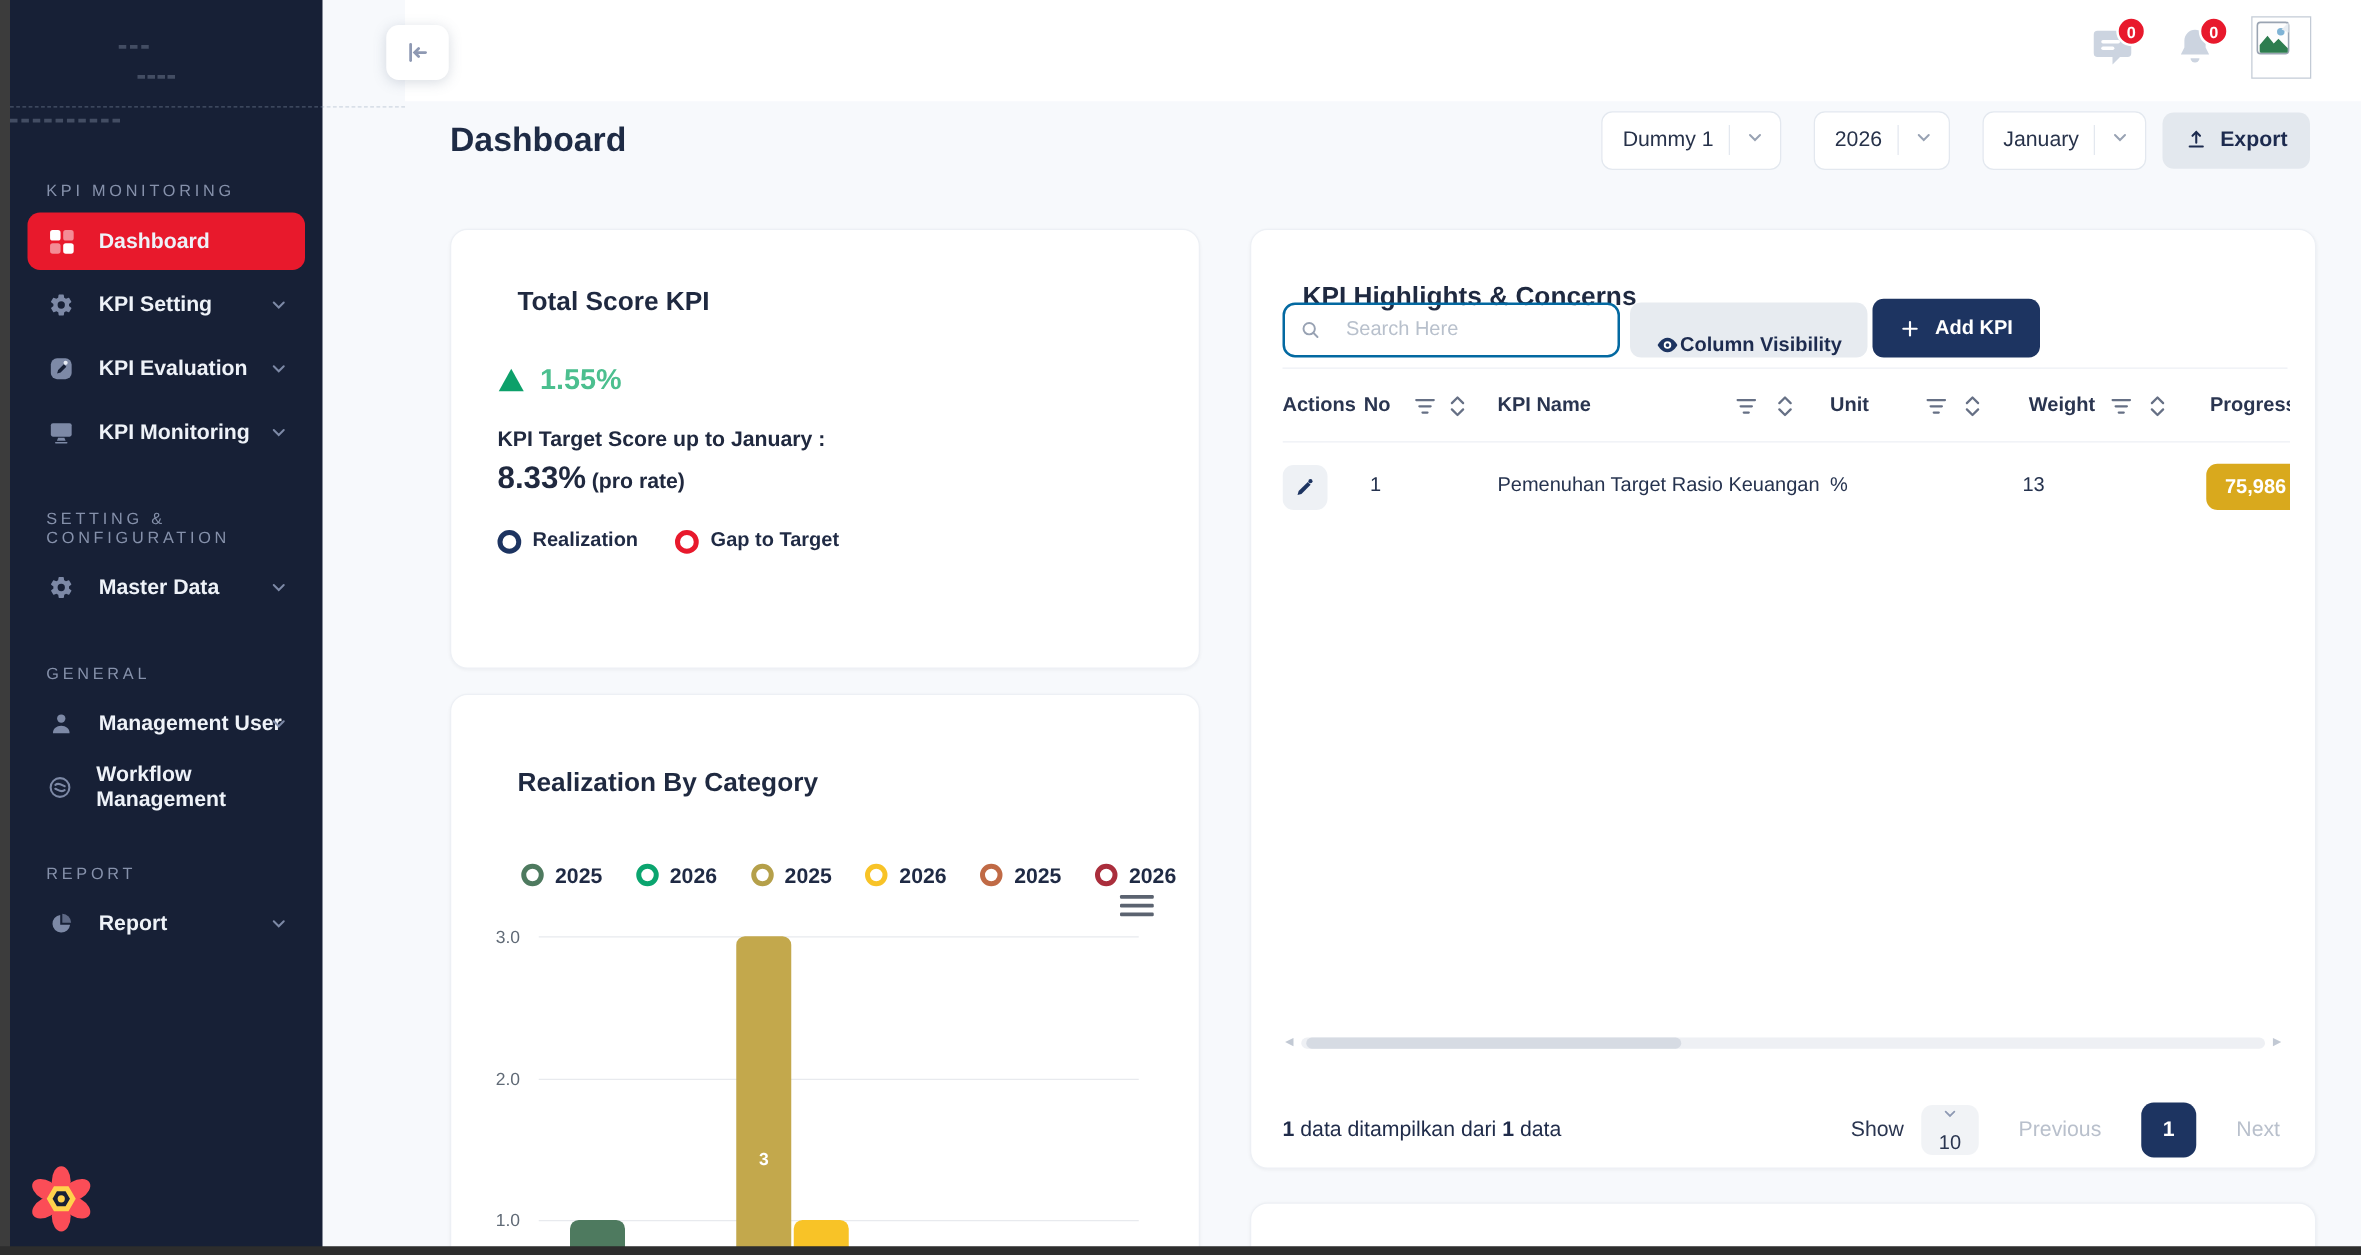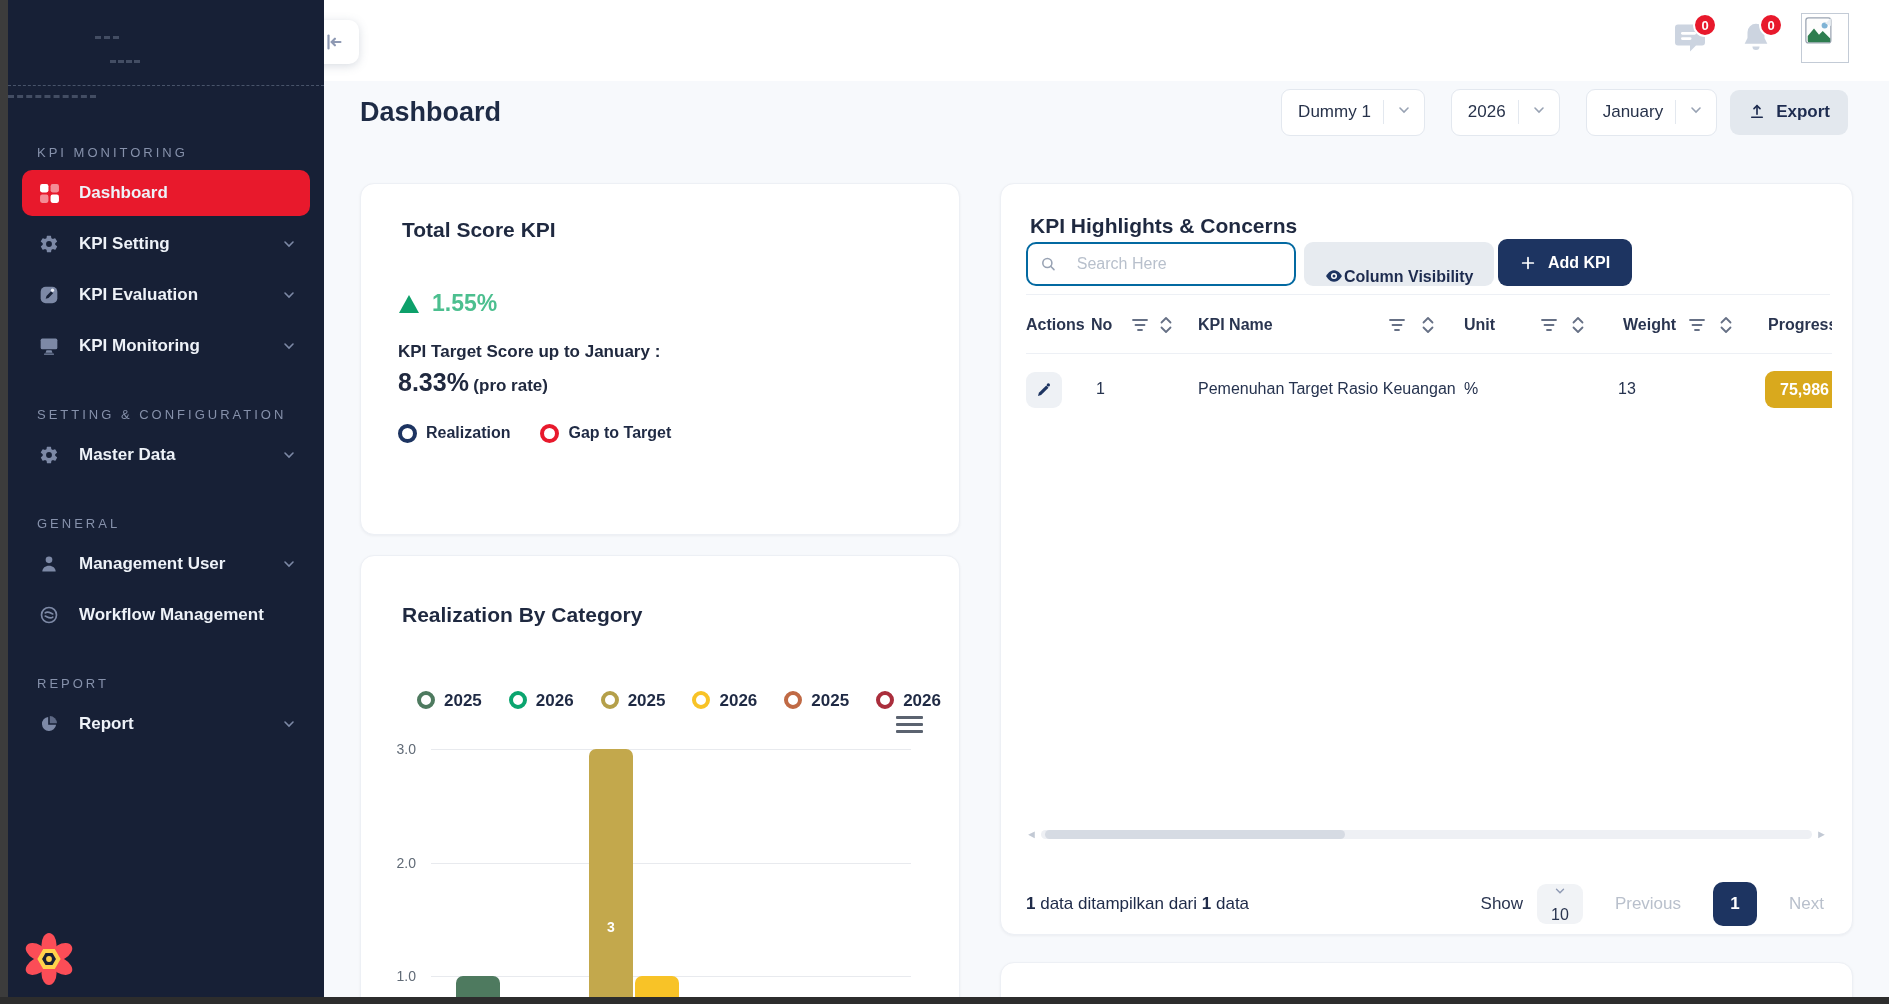--- a/index.html
+++ b/index.html
@@ -2,21 +2,21 @@
 <html><head>
 <meta charset="utf-8">
 <style>
   html,body{margin:0;padding:0;}
   body{width:1889px;height:1004px;position:relative;overflow:hidden;background:#f7f9fc;
        font-family:"Liberation Sans",sans-serif;color:#22304e;}
   .left-strip{position:absolute;left:0;top:0;width:8px;height:1004px;background:#3c3c3c;z-index:60;}
   .bottom-strip{position:absolute;left:0;bottom:0;width:1889px;height:7px;background:#2d2d2d;z-index:60;}
 
   
-  aside{position:absolute;left:8px;top:0;width:316px;height:1004px;background:#172036;z-index:40;}
+  aside{position:absolute;left:8px;top:0;width:250px;height:1004px;background:#172036;z-index:40;}
   .logo-area{position:relative;height:115px;}
   .sk{position:absolute;border-top:3px dashed rgba(148,163,184,.35);}
   .sk1{left:87px;top:36px;width:24px;}
   .sk2{left:102px;top:60px;width:30px;}
   .sk3{left:0;top:85px;width:316px;border-top:1px dashed rgba(148,163,184,.4);}
   .sk4{left:0;top:95px;width:88px;}
   .sec-label{margin:30px 0 10px 29px;font-size:13px;letter-spacing:3px;color:#8691ab;}
   .sec-label.gap{margin-top:38px;}
   .nav-item{position:relative;margin:5px 14px;height:46px;border-radius:10px;display:flex;
             align-items:center;padding-left:16px;gap:19px;color:#eef2f8;font-weight:700;
@@ -48,21 +48,21 @@
   .select{height:45px;background:#fff;border:1px solid #e3e8ef;border-radius:9px;display:flex;
           align-items:center;padding:0 12px 0 16px;gap:12px;font-size:17px;color:#27324a;cursor:pointer;}
   .select .divider{width:1px;height:24px;background:#e3e8ef;}
   .export-btn{height:45px;background:#e3e8ee;border:none;border-radius:9px;display:flex;align-items:center;
           gap:10px;padding:0 18px;font-size:17px;font-weight:700;color:#1d2b4f;cursor:pointer;
           font-family:"Liberation Sans",sans-serif;}
 
   
   .card{position:absolute;background:#fff;border:1px solid #edf0f5;border-radius:14px;
         box-shadow:0 1px 3px rgba(16,24,40,.05);box-sizing:border-box;}
-  .card h2{margin:4px;font-size:21px;font-weight:700;color:#1f2940;}
+  .card h2{margin:16px;font-size:21px;font-weight:700;color:#1f2940;}
 
   
   .card-score{left:360px;top:183px;width:600px;height:352px;}
   .cs-title{position:absolute;left:37px;top:30px;}
   .delta-row{position:absolute;left:37px;top:106px;display:flex;align-items:center;gap:12px;}
   .delta-val{font-size:23px;font-weight:700;color:#4cbf8f;}
   .cs-line1{position:absolute;left:37px;top:158px;font-size:17px;font-weight:700;color:#20293f;}
   .cs-line2{position:absolute;left:37px;top:184px;color:#20293f;}
   .cs-line2 .big{font-size:25px;font-weight:700;}
   .cs-line2 .small{font-size:17px;font-weight:700;}

